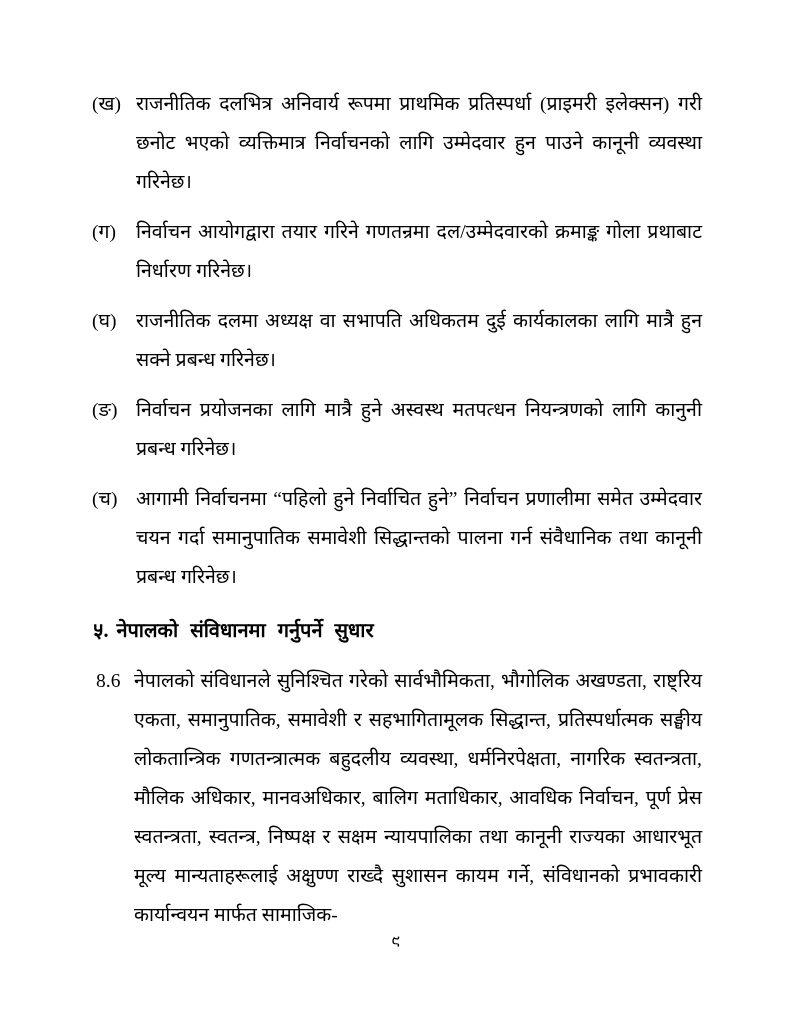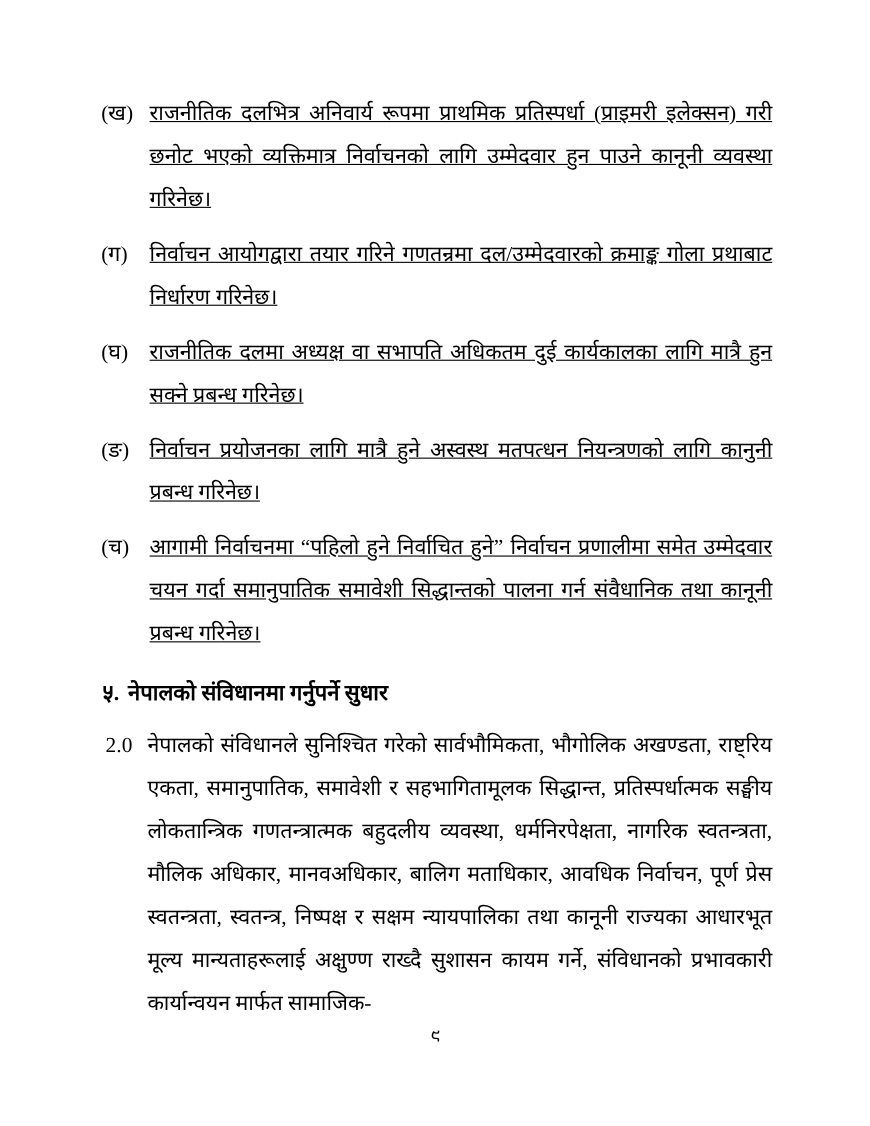--- a/index.html
+++ b/index.html
@@ -41,21 +41,20 @@
     min-width: 38px;
     white-space: nowrap;
     padding-right: 6px;
   }
   .clause-body {
     flex: 1 1 auto;
     text-align: justify;
     text-align-last: left;
     -webkit-hyphens: none;
     hyphens: none;
-    text-decoration: underline;
   }
   .clause-body.loose {
     word-spacing: 0.02em;
   }
 
   
   .section-heading {
     display: flex;
     align-items: baseline;
     font-size: 20px;
@@ -64,20 +63,21 @@
     margin-top: 17px;
     margin-bottom: 12px;
     margin-left: 1px;
   }
   .section-heading .sec-num {
     flex: 0 0 auto;
     padding-right: 8px;
   }
   .section-heading .sec-title {
     flex: 0 1 auto;
+    font-family: Liberation Mono, monospace;
   }
 
   
   .numbered-para {
     display: flex;
     align-items: flex-start;
     font-size: 19.5px;
     line-height: 39px;
     margin-left: 4px;
   }
@@ -137,21 +137,21 @@
       <span class="clause-marker">(च)</span>
       <span class="clause-body loose">आगामी निर्वाचनमा “पहिलो हुने निर्वाचित हुने” निर्वाचन प्रणालीमा समेत उम्मेदवार चयन गर्दा समानुपातिक समावेशी सिद्धान्तको पालना गर्न संवैधानिक तथा कानूनी प्रबन्ध गरिनेछ।</span>
     </div>
 
     <div class="section-heading">
       <span class="sec-num">५.</span>
       <span class="sec-title">नेपालको संविधानमा गर्नुपर्ने सुधार</span>
     </div>
 
     <div class="numbered-para">
-      <span class="para-num">2.0</span>
+      <span class="para-num">8.6</span>
       <span class="para-body">नेपालको संविधानले सुनिश्चित गरेको सार्वभौमिकता, भौगोलिक अखण्डता, राष्ट्रिय एकता, समानुपातिक, समावेशी र सहभागितामूलक सिद्धान्त, प्रतिस्पर्धात्मक सङ्घीय लोकतान्त्रिक गणतन्त्रात्मक बहुदलीय व्यवस्था, धर्मनिरपेक्षता, नागरिक स्वतन्त्रता, मौलिक अधिकार, मानवअधिकार, बालिग मताधिकार, आवधिक निर्वाचन, पूर्ण प्रेस स्वतन्त्रता, स्वतन्त्र, निष्पक्ष र सक्षम न्यायपालिका तथा कानूनी राज्यका आधारभूत मूल्य मान्यताहरूलाई अक्षुण्ण राख्दै सुशासन कायम गर्ने, संविधानको प्रभावकारी कार्यान्वयन मार्फत सामाजिक-</span>
     </div>
 
   </div>
 
   <div class="page-number">९</div>
 
 </div>
 
 </body></html>

